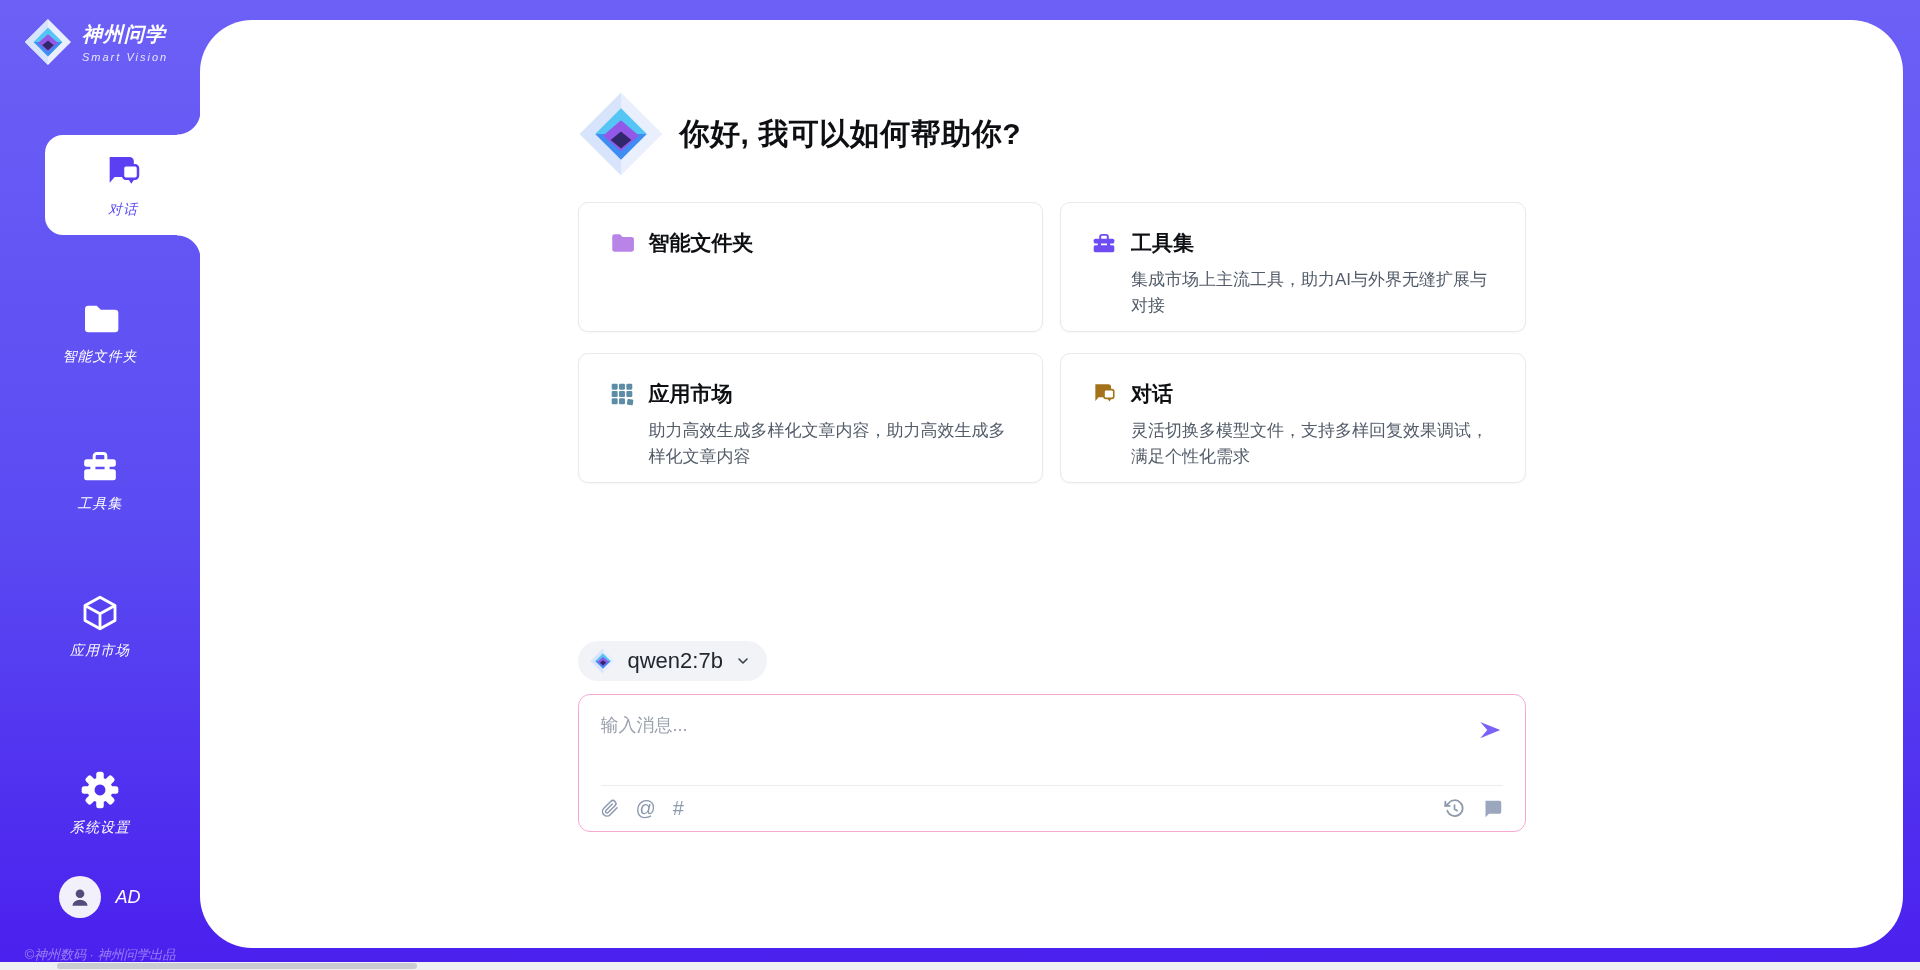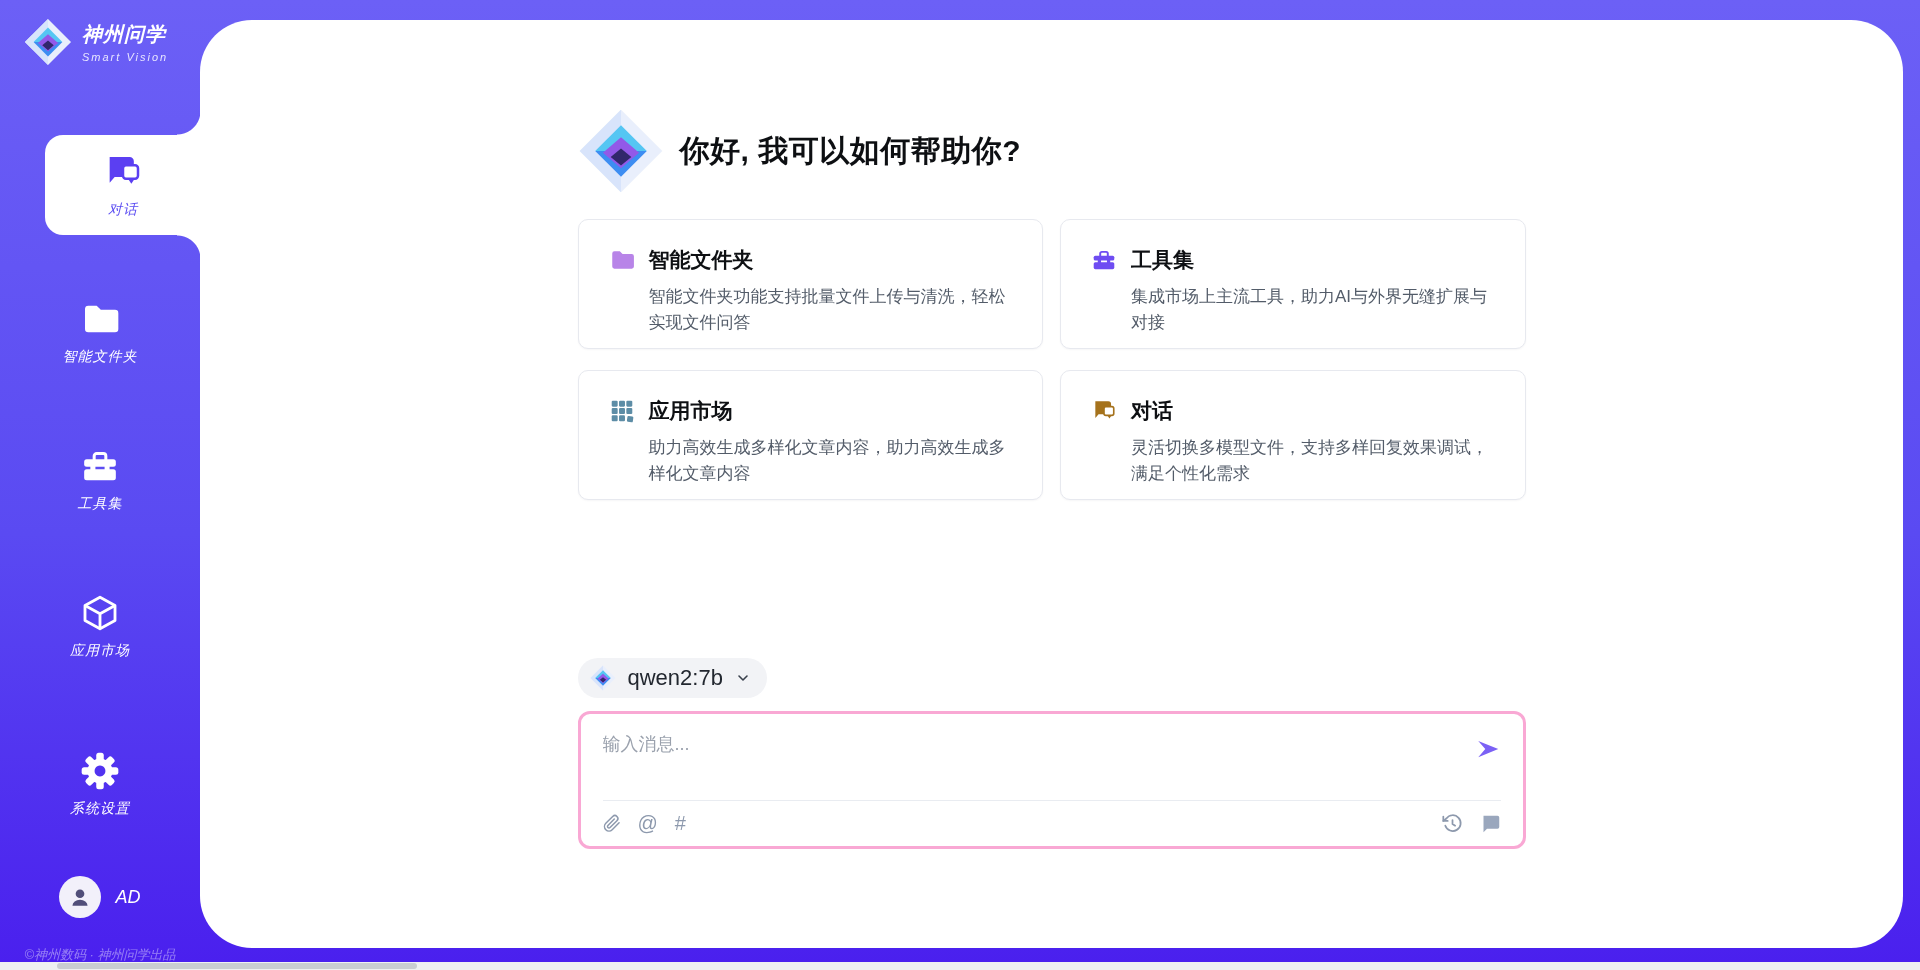--- a/index.html
+++ b/index.html
@@ -46,21 +46,21 @@
   }
   .avatar { width:42px; height:42px; border-radius:50%; background:#f2f0fa;
     display:flex; align-items:center; justify-content:center; }
   .user-name { color:#fff; font-size:18px; }
   .copyright {
     position:absolute; left:0; bottom:6px; width:200px; text-align:center;
     color:rgba(255,255,255,.42); font-size:13px;
   }
 
   
-  .content { position:relative; width:948px; margin:17px auto; padding-top:68px; }
+  .content { position:relative; width:948px; margin:0 auto; padding-top:68px; }
 
   .greeting { display:flex; align-items:center; gap:16px; height:92px; }
   .greeting-logo { width:86px; height:86px; }
   .greeting-text { font-size:30px; font-weight:700; color:#0d0f12; letter-spacing:.5px; }
 
   .cards { margin-top:22px; display:grid; grid-template-columns:1fr 1fr; gap:21px 17px; }
   .card {
     background:#fff; border:1px solid #e7e9ef; border-radius:10px;
     height:130px; padding:26px 30px; cursor:pointer;
     box-shadow:0 1px 2px rgba(16,24,40,.04);
@@ -72,21 +72,21 @@
 
   .model-pill {
     margin-top:158px; display:inline-flex; align-items:center; gap:12px;
     height:40px; padding:0 16px 0 12px; background:#f2f3f6; border-radius:20px; cursor:pointer;
   }
   .model-pill .pill-logo { width:26px; height:26px; }
   .model-name { font-size:22px; color:#22272f; }
   .chevron { width:16px; height:16px; }
 
   .composer {
-    margin-top:13px; border:3px solid #f9a8d4; border-radius:12px; background:#fff;
+    margin-top:13px; border:1px solid #f9a8d4; border-radius:12px; background:#fff;
     padding:14px 22px 12px 22px; height:138px; display:flex; flex-direction:column;
   }
   .composer-top { display:flex; align-items:flex-start; gap:12px; flex:1; }
   .composer-input {
     flex:1; border:none; outline:none; resize:none; font-family:inherit;
     font-size:18px; color:#30353d; height:58px; padding-top:4px; background:transparent;
   }
   .composer-input::placeholder { color:#9aa1ad; }
   .send-btn { width:26px; height:26px; margin-top:8px; cursor:pointer; flex:0 0 26px; }
   .composer-divider { height:1px; background:#e9ecf1; margin:2px 0 0 0; }
@@ -226,21 +226,21 @@
     <span class="nav-label">工具集</span>
   </div>
 
   <div class="nav-item" style="top:576px;">
     <svg class="nav-icon" style="color:#ffffff">
         <use href="#icon-cube"></use>
       </svg>
     <span class="nav-label">应用市场</span>
   </div>
 
-  <div class="nav-item" style="top:734px;">
+  <div class="nav-item" style="top:753px;">
     <svg class="nav-icon" style="color:#ffffff">
         <use href="#icon-gear"></use>
       </svg>
     <span class="nav-label">系统设置</span>
   </div>
 
   <div class="user-row">
     <div class="avatar">
       <svg width="26" height="26">
           <use href="#icon-person"></use>
@@ -264,21 +264,20 @@
 
     <div class="cards">
 
       <div class="card">
         <div class="card-head">
           <svg class="card-icon" style="color:#b884e8">
               <use href="#icon-folder"></use>
             </svg>
           <div class="card-title">智能文件夹</div>
         </div>
-        <div class="card-desc">智能文件夹功能支持批量文件上传与清洗，轻松实现文件问答</div>
       </div>
 
       <div class="card">
         <div class="card-head">
           <svg class="card-icon" style="color:#6e4cf2">
               <use href="#icon-toolbox"></use>
             </svg>
           <div class="card-title">工具集</div>
         </div>
         <div class="card-desc">集成市场上主流工具，助力AI与外界无缝扩展与对接</div>

